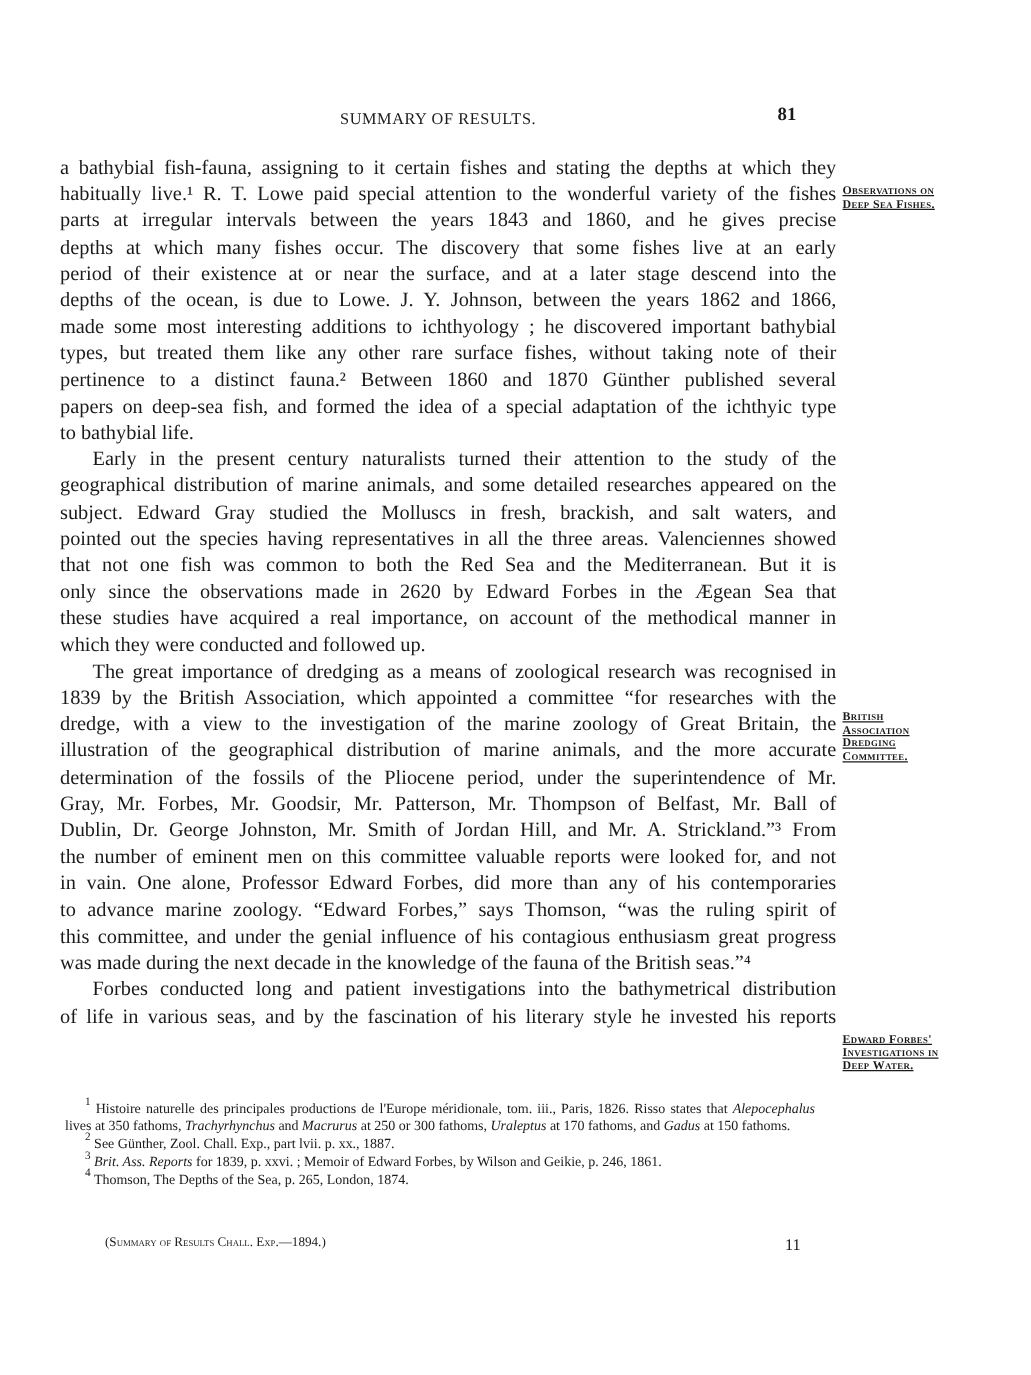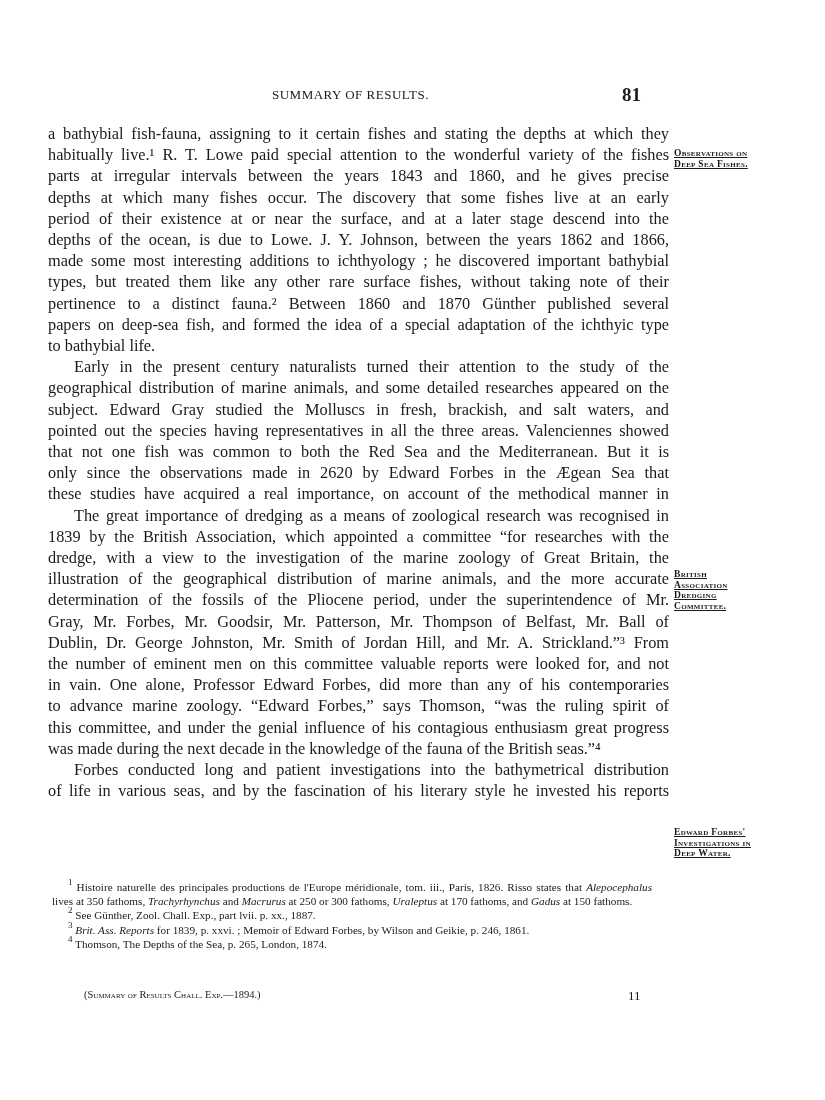--- a/index.html
+++ b/index.html
@@ -1,19 +1,19 @@
 <!DOCTYPE html>
 <html><head>
 <meta charset="utf-8">
 <style>
   html, body { margin: 0; padding: 0; background: #ffffff; }
   body { width: 825px; height: 1100px; position: relative; overflow: hidden;
          font-family: "Liberation Serif", "DejaVu Serif", serif; color: #1a1a1a; }
   .running-head { position: absolute; top: 87px; left: 272px; font-size: 13px; letter-spacing: 0.5px; }
-  .page-num { position: absolute; top: 84px; left: 622px; font-size: 19px; font-weight: bold; }
+  .page-num { position: absolute; top: 84px; left: 622px; font-size: 15px; font-weight: bold; }
   .body-text { position: absolute; top: 123px; left: 48px; width: 621px; font-size: 16.3px; line-height: 21.2px; text-align: justify; }
   .body-text p { margin: 0; }
   .line { display: block; text-align-last: justify; white-space: nowrap; }
   .line.last { text-align-last: left; }
   sup { font-size: 9px; line-height: 0; vertical-align: 6px; }
   .margin-note { position: absolute; left: 674px; font-size: 9.5px; font-weight: bold; font-variant: small-caps; line-height: 10.5px; letter-spacing: 0.3px; text-decoration: underline; }
   .footnotes { position: absolute; top: 880px; left: 52px; width: 600px; font-size: 11.2px; line-height: 14.2px; text-align: justify; }
   .footnotes p { margin: 0; }
   .footnotes .fn { text-indent: 16px; }
   .footnotes i { }
@@ -41,20 +41,21 @@
       <span class="line last">to bathybial life.</span>
     </p>
     <p>
       <span class="line" style="padding-left: 26px;">Early in the present century naturalists turned their attention to the study of the</span>
       <span class="line">geographical distribution of marine animals, and some detailed researches appeared on the</span>
       <span class="line">subject.  Edward Gray studied the Molluscs in fresh, brackish, and salt waters, and</span>
       <span class="line">pointed out the species having representatives in all the three areas.  Valenciennes showed</span>
       <span class="line">that not one fish was common to both the Red Sea and the Mediterranean.  But it is</span>
       <span class="line">only since the observations made in 2620 by Edward Forbes in the Ægean Sea that</span>
       <span class="line">these studies have acquired a real importance, on account of the methodical manner in</span>
+      <span class="line last">which they were conducted and followed up.</span>
     </p>
     <p>
       <span class="line" style="padding-left: 26px;">The great importance of dredging as a means of zoological research was recognised in</span>
       <span class="line">1839 by the British Association, which appointed a committee “for researches with the</span>
       <span class="line">dredge, with a view to the investigation of the marine zoology of Great Britain, the</span>
       <span class="line">illustration of the geographical distribution of marine animals, and the more accurate</span>
       <span class="line">determination of the fossils of the Pliocene period, under the superintendence of Mr.</span>
       <span class="line">Gray, Mr. Forbes, Mr. Goodsir, Mr. Patterson, Mr. Thompson of Belfast, Mr. Ball of</span>
       <span class="line">Dublin, Dr. George Johnston, Mr. Smith of Jordan Hill, and Mr. A. Strickland.”³  From</span>
       <span class="line">the number of eminent men on this committee valuable reports were looked for, and not</span>

